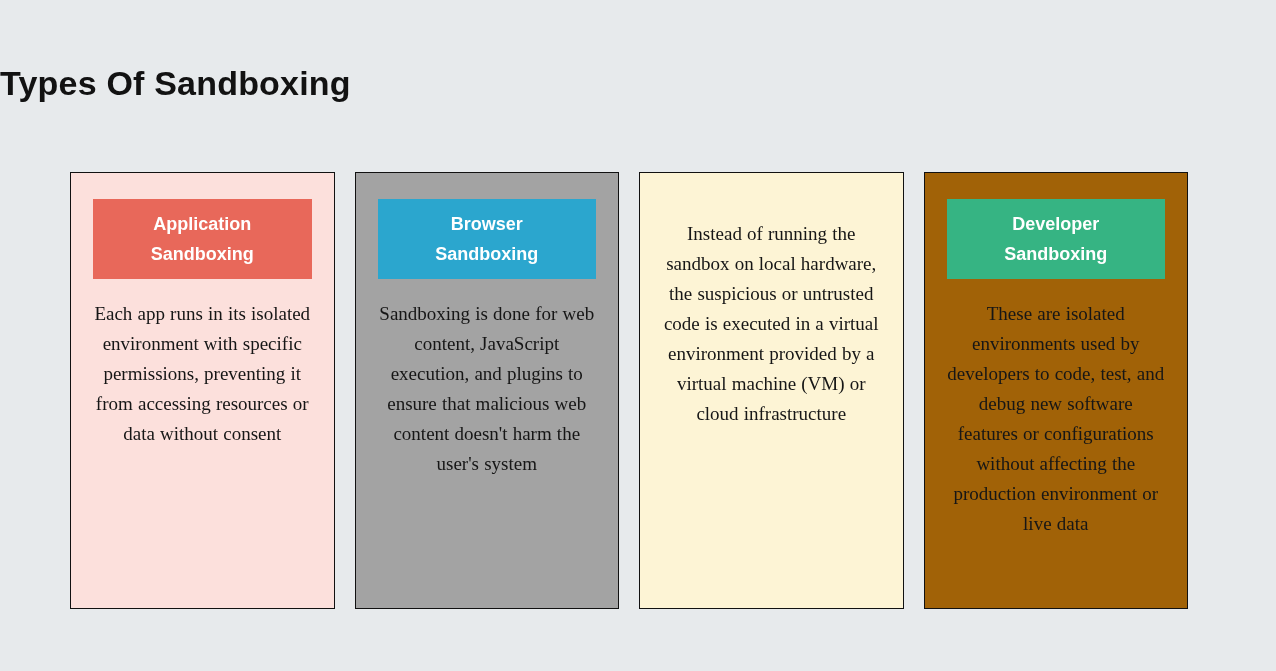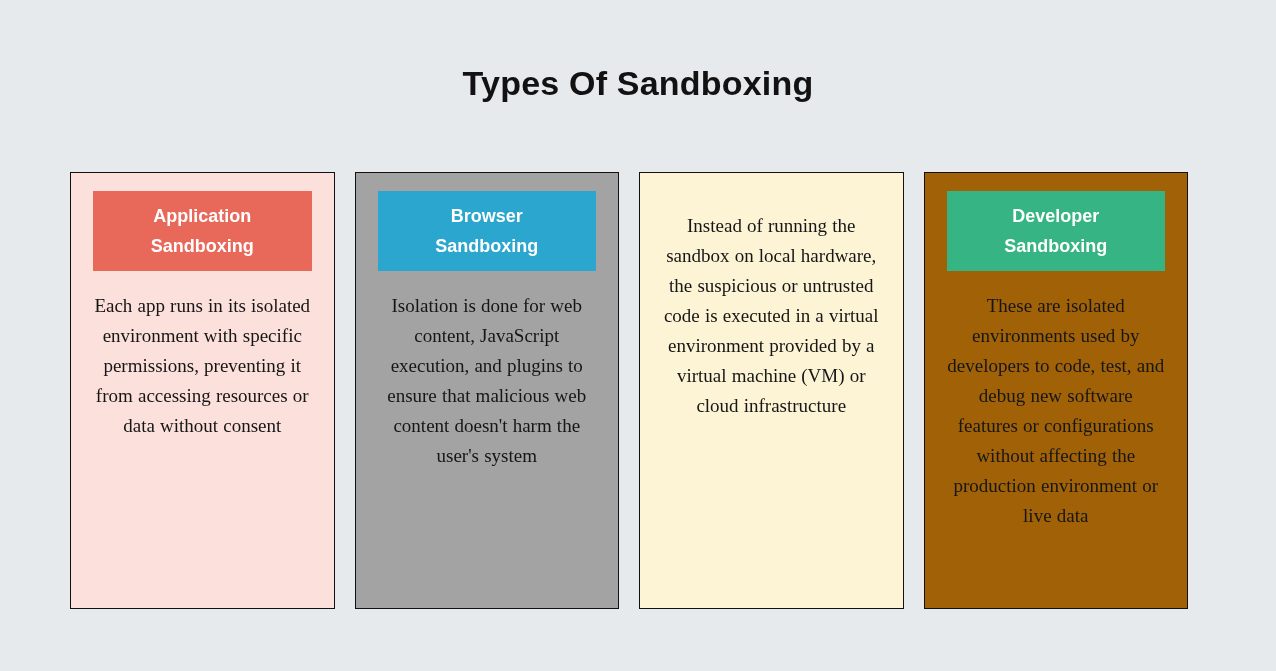--- a/index.html
+++ b/index.html
@@ -20,21 +20,20 @@
     width: 1276px;
     height: 671px;
     background: #e7eaec;
   }
 
   #page-title {
     position: absolute;
     top: 60px;
     left: 0;
     width: 1276px;
-    text-align: center;
     font-size: 34px;
     font-weight: bold;
     letter-spacing: 0.2px;
     color: #121212;
     line-height: 46px;
   }
 
   #cards-row {
     position: absolute;
     top: 172px;
@@ -46,21 +45,21 @@
     align-items: stretch;
     gap: 20px;
   }
 
   .card {
     flex: 1 1 0;
     border: 1.5px solid #111111;
     display: flex;
     flex-direction: column;
     align-items: center;
-    padding: 18px 22px 0 22px;
+    padding: 26px 22px 0 22px;
     overflow: hidden;
   }
 
   .card-header {
     width: 100%;
     min-height: 80px;
     display: flex;
     flex-direction: column;
     align-items: center;
     justify-content: center;
@@ -97,21 +96,21 @@
         <span>Sandboxing</span>
       </div>
       <div class="card-body">Each app runs in its isolated environment with specific permissions, preventing it from accessing resources or data without consent</div>
     </div>
 
     <div class="card" style="background: #a3a3a3; border-color: rgb(17, 17, 17);">
       <div class="card-header" style="background: rgb(43, 166, 206); color: rgb(255, 255, 255);">
         <span>Browser</span>
         <span>Sandboxing</span>
       </div>
-      <div class="card-body">Isolation is done for web content, JavaScript execution, and plugins to ensure that malicious web content doesn't harm the user's system</div>
+      <div class="card-body">Sandboxing is done for web content, JavaScript execution, and plugins to ensure that malicious web content doesn't harm the user's system</div>
     </div>
 
     <div class="card" style="background: rgb(253, 244, 213); border-color: rgb(17, 17, 17);">
       <div class="card-body">Instead of running the sandbox on local hardware, the suspicious or untrusted code is executed in a virtual environment provided by a virtual machine (VM) or cloud infrastructure</div>
     </div>
 
     <div class="card" style="background: #a16207; border-color: rgb(17, 17, 17);">
       <div class="card-header" style="background: rgb(54, 180, 131); color: rgb(255, 255, 255);">
         <span>Developer</span>
         <span>Sandboxing</span>

